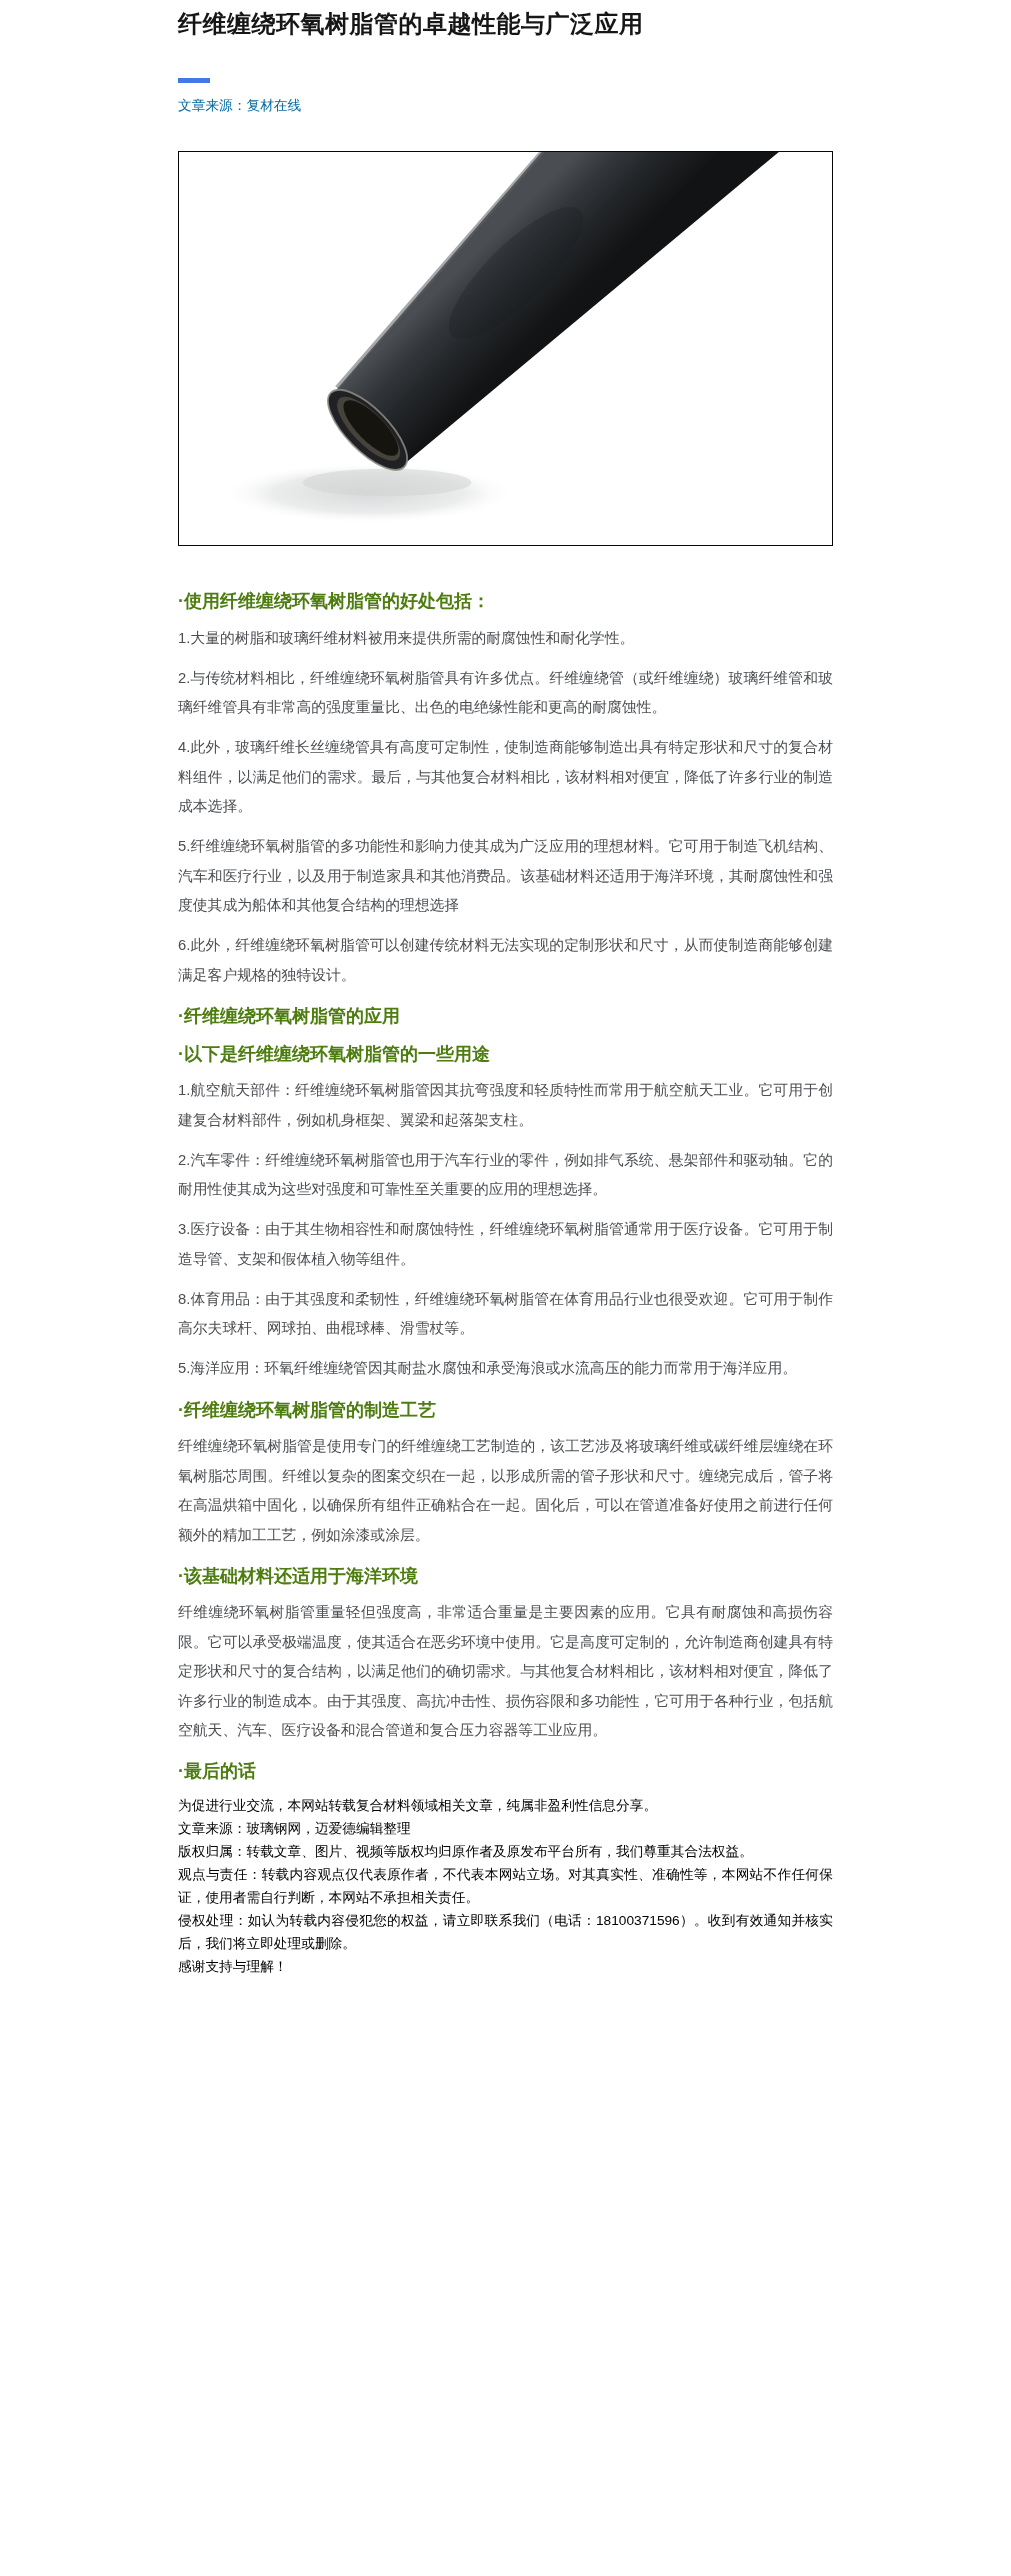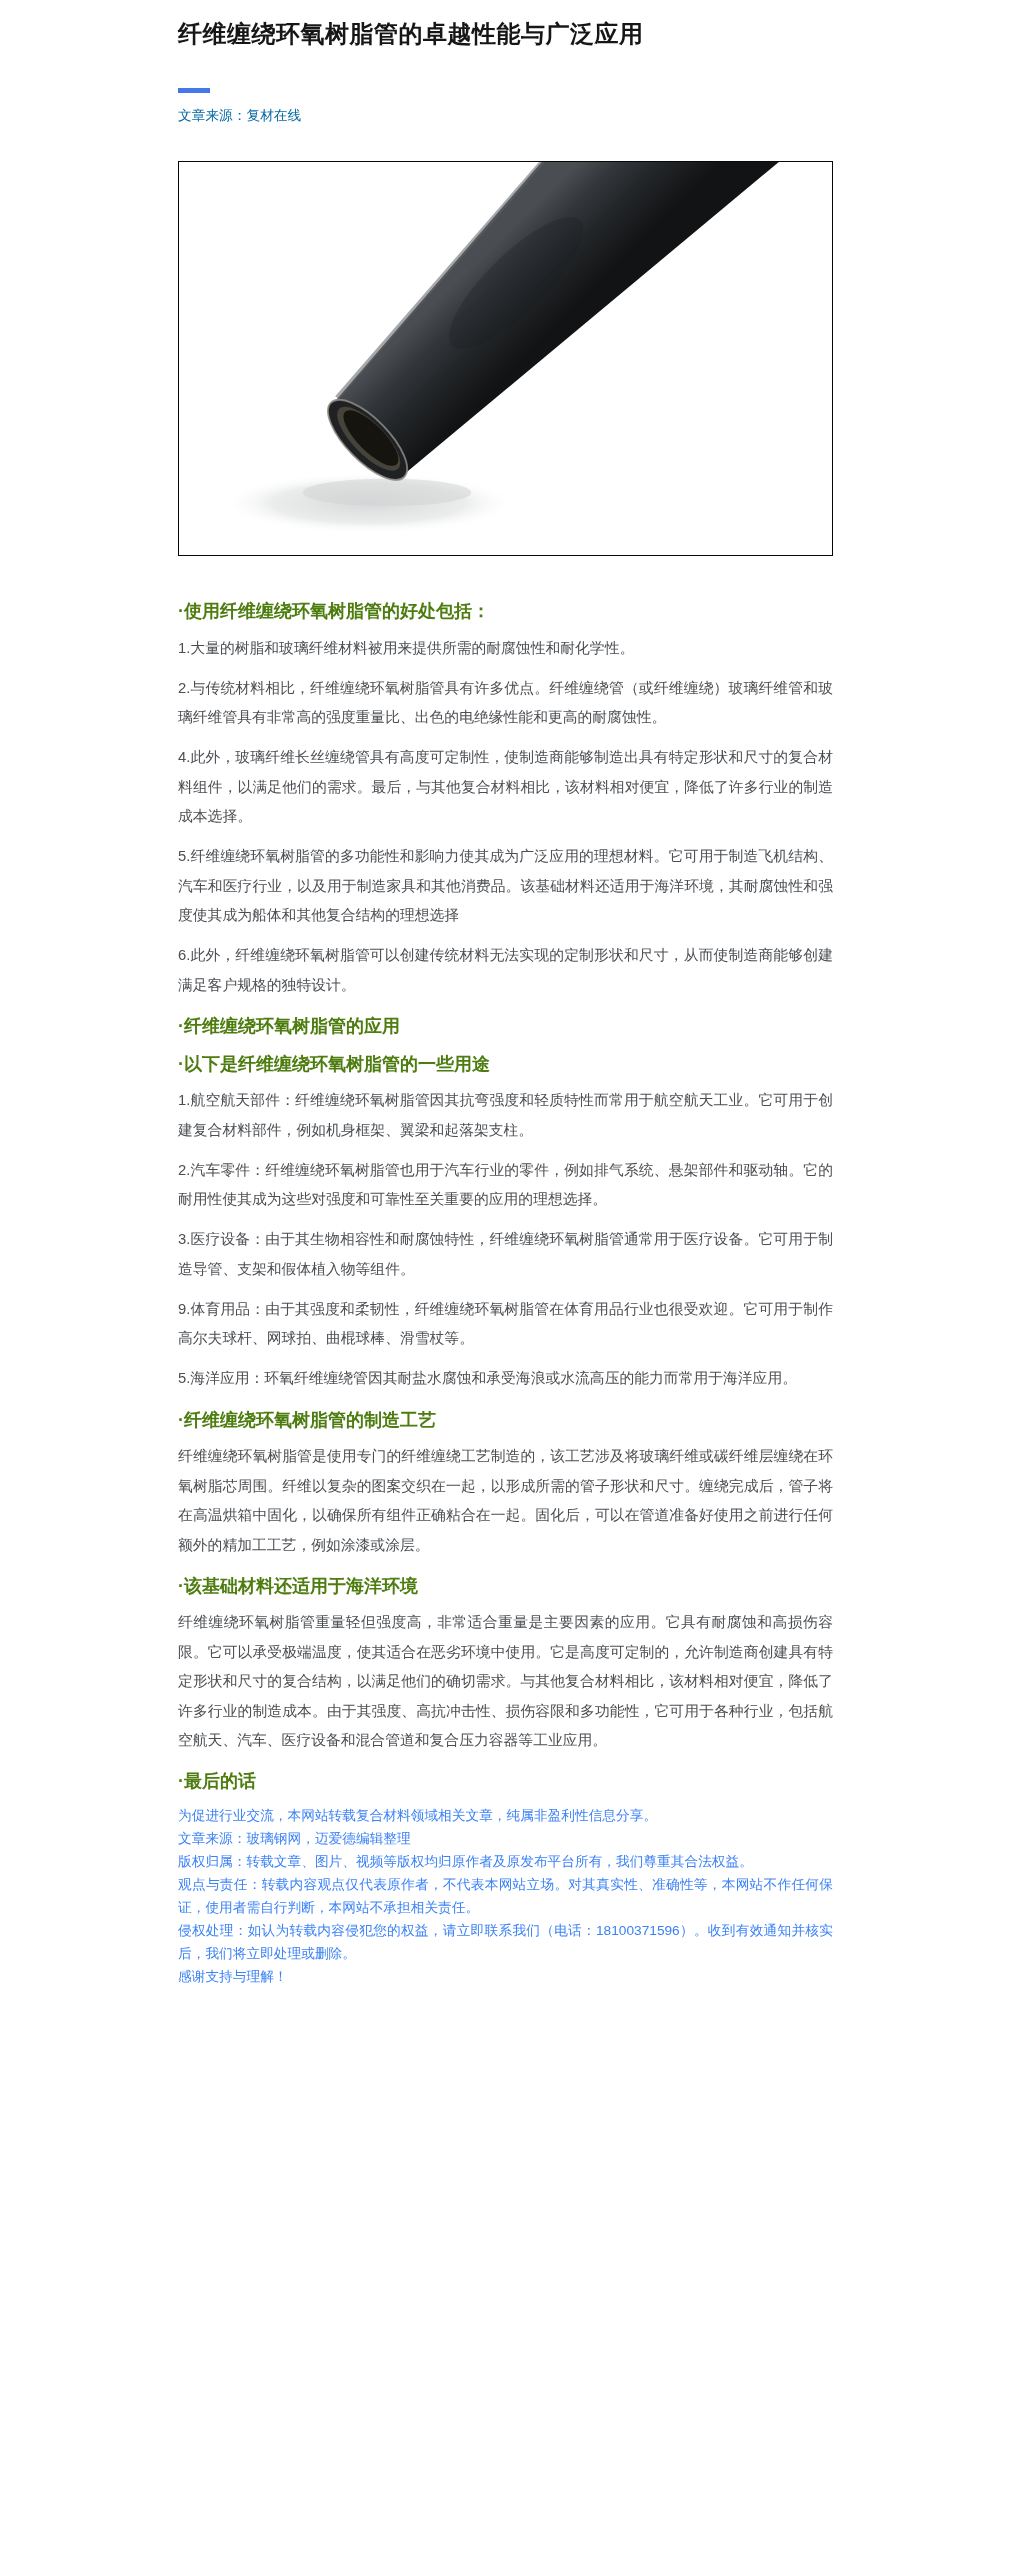--- a/index.html
+++ b/index.html
@@ -9,21 +9,21 @@
     font-family: "Liberation Sans", "DejaVu Sans", sans-serif;
   }
   body {
     width: 1011px;
     height: 2576px;
     overflow: hidden;
   }
   .page {
     width: 655px;
     margin: 0 auto;
-    padding-top: 18px;
+    padding-top: 8px;
   }
   .title {
     font-size: 24px;
     line-height: 32px;
     font-weight: 700;
     color: #161616;
     margin: 0;
     letter-spacing: 0.5px;
   }
   .accent-bar {
@@ -58,21 +58,21 @@
     font-size: 18px;
     line-height: 24px;
     font-weight: 700;
     color: #4d7c0f;
     margin: 13.7px 0 10.5px 0;
   }
   .footer { margin-top: 9.5px; }
   .footer-p {
     font-size: 13.7px;
     line-height: 23px;
-    color: #3b82f6;
+    color: #000000;
     margin: 0;
     text-align: justify;
   }
 </style>
 </head>
 <body>
 
 <div class="page">
 
   <h1 class="title">纤维缠绕环氧树脂管的卓越性能与广泛应用</h1>
@@ -124,21 +124,21 @@
 
   <section class="sec">
     <h2 class="sec-heading">·纤维缠绕环氧树脂管的应用</h2>
         </section>
 
   <section class="sec">
     <h2 class="sec-heading">·以下是纤维缠绕环氧树脂管的一些用途</h2>
   <p class="body-p">1.航空航天部件：纤维缠绕环氧树脂管因其抗弯强度和轻质特性而常用于航空航天工业。它可用于创建复合材料部件，例如机身框架、翼梁和起落架支柱。</p>
           <p class="body-p">2.汽车零件：纤维缠绕环氧树脂管也用于汽车行业的零件，例如排气系统、悬架部件和驱动轴。它的耐用性使其成为这些对强度和可靠性至关重要的应用的理想选择。</p>
           <p class="body-p">3.医疗设备：由于其生物相容性和耐腐蚀特性，纤维缠绕环氧树脂管通常用于医疗设备。它可用于制造导管、支架和假体植入物等组件。</p>
-          <p class="body-p">9.体育用品：由于其强度和柔韧性，纤维缠绕环氧树脂管在体育用品行业也很受欢迎。它可用于制作高尔夫球杆、网球拍、曲棍球棒、滑雪杖等。</p>
+          <p class="body-p">8.体育用品：由于其强度和柔韧性，纤维缠绕环氧树脂管在体育用品行业也很受欢迎。它可用于制作高尔夫球杆、网球拍、曲棍球棒、滑雪杖等。</p>
           <p class="body-p">5.海洋应用：环氧纤维缠绕管因其耐盐水腐蚀和承受海浪或水流高压的能力而常用于海洋应用。</p>
         </section>
 
   <section class="sec">
     <h2 class="sec-heading">·纤维缠绕环氧树脂管的制造工艺</h2>
   <p class="body-p">纤维缠绕环氧树脂管是使用专门的纤维缠绕工艺制造的，该工艺涉及将玻璃纤维或碳纤维层缠绕在环氧树脂芯周围。纤维以复杂的图案交织在一起，以形成所需的管子形状和尺寸。缠绕完成后，管子将在高温烘箱中固化，以确保所有组件正确粘合在一起。固化后，可以在管道准备好使用之前进行任何额外的精加工工艺，例如涂漆或涂层。</p>
         </section>
 
   <section class="sec">
     <h2 class="sec-heading">·该基础材料还适用于海洋环境</h2>

